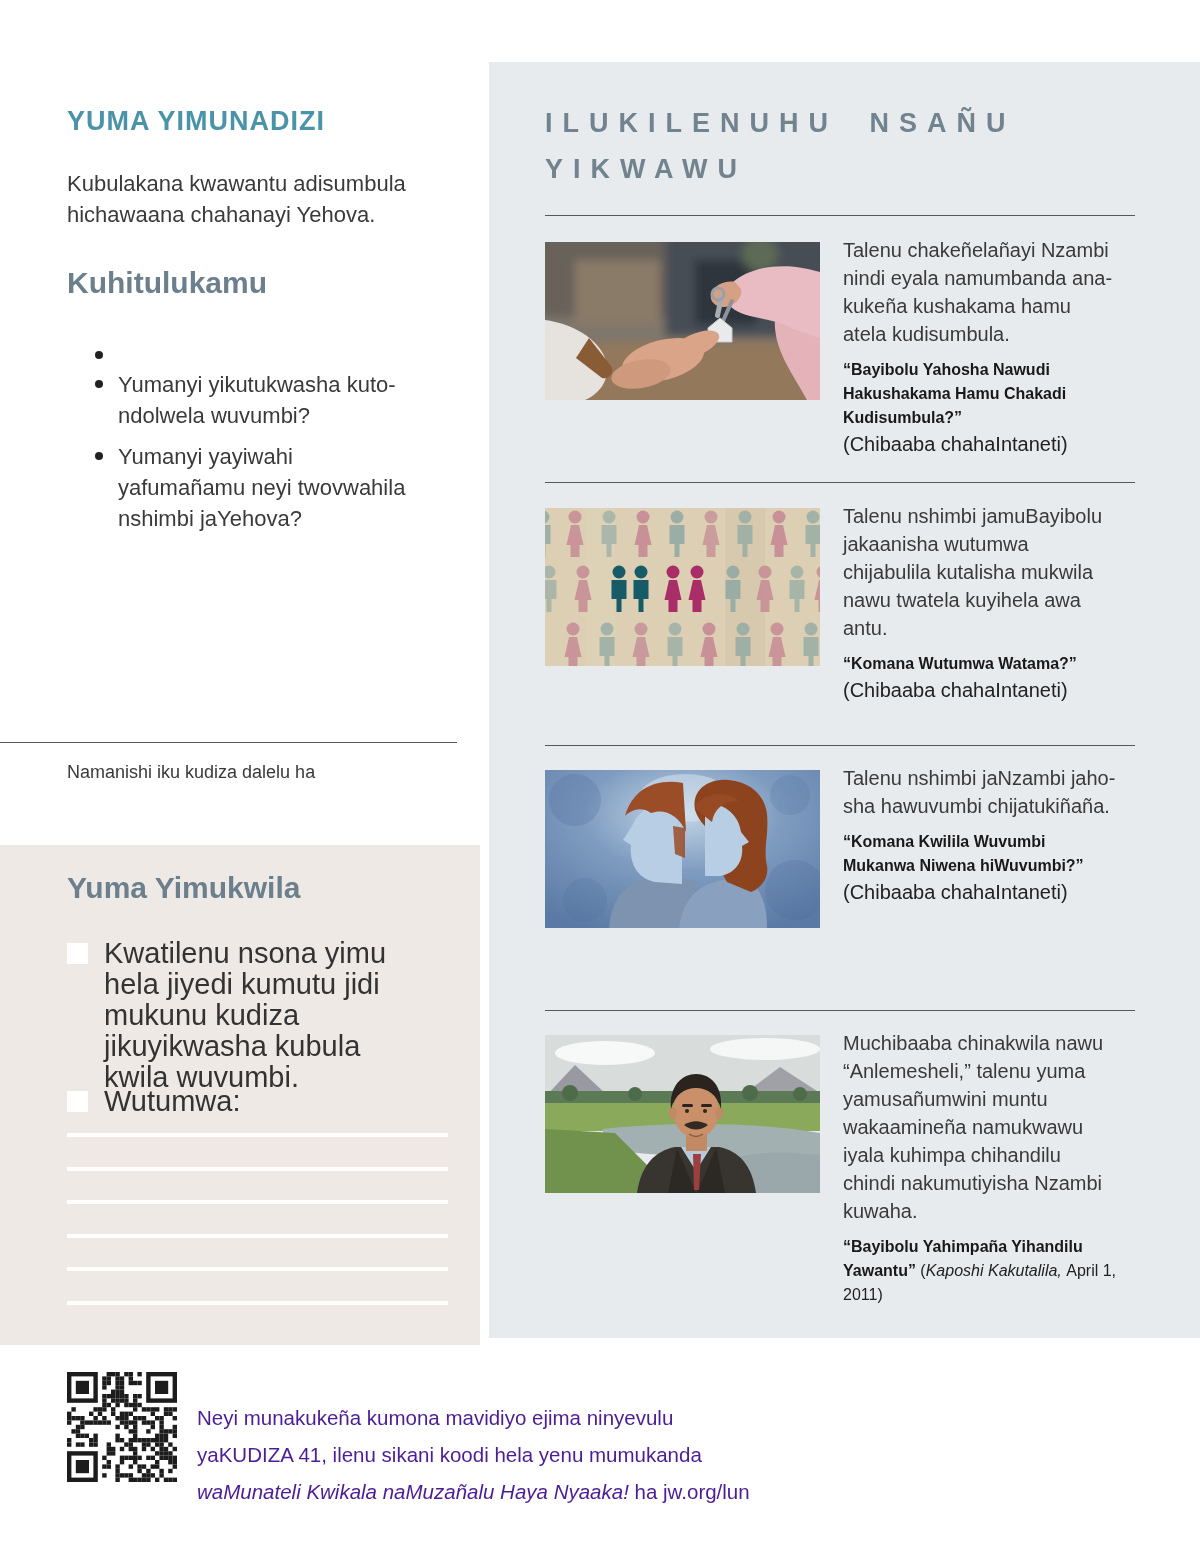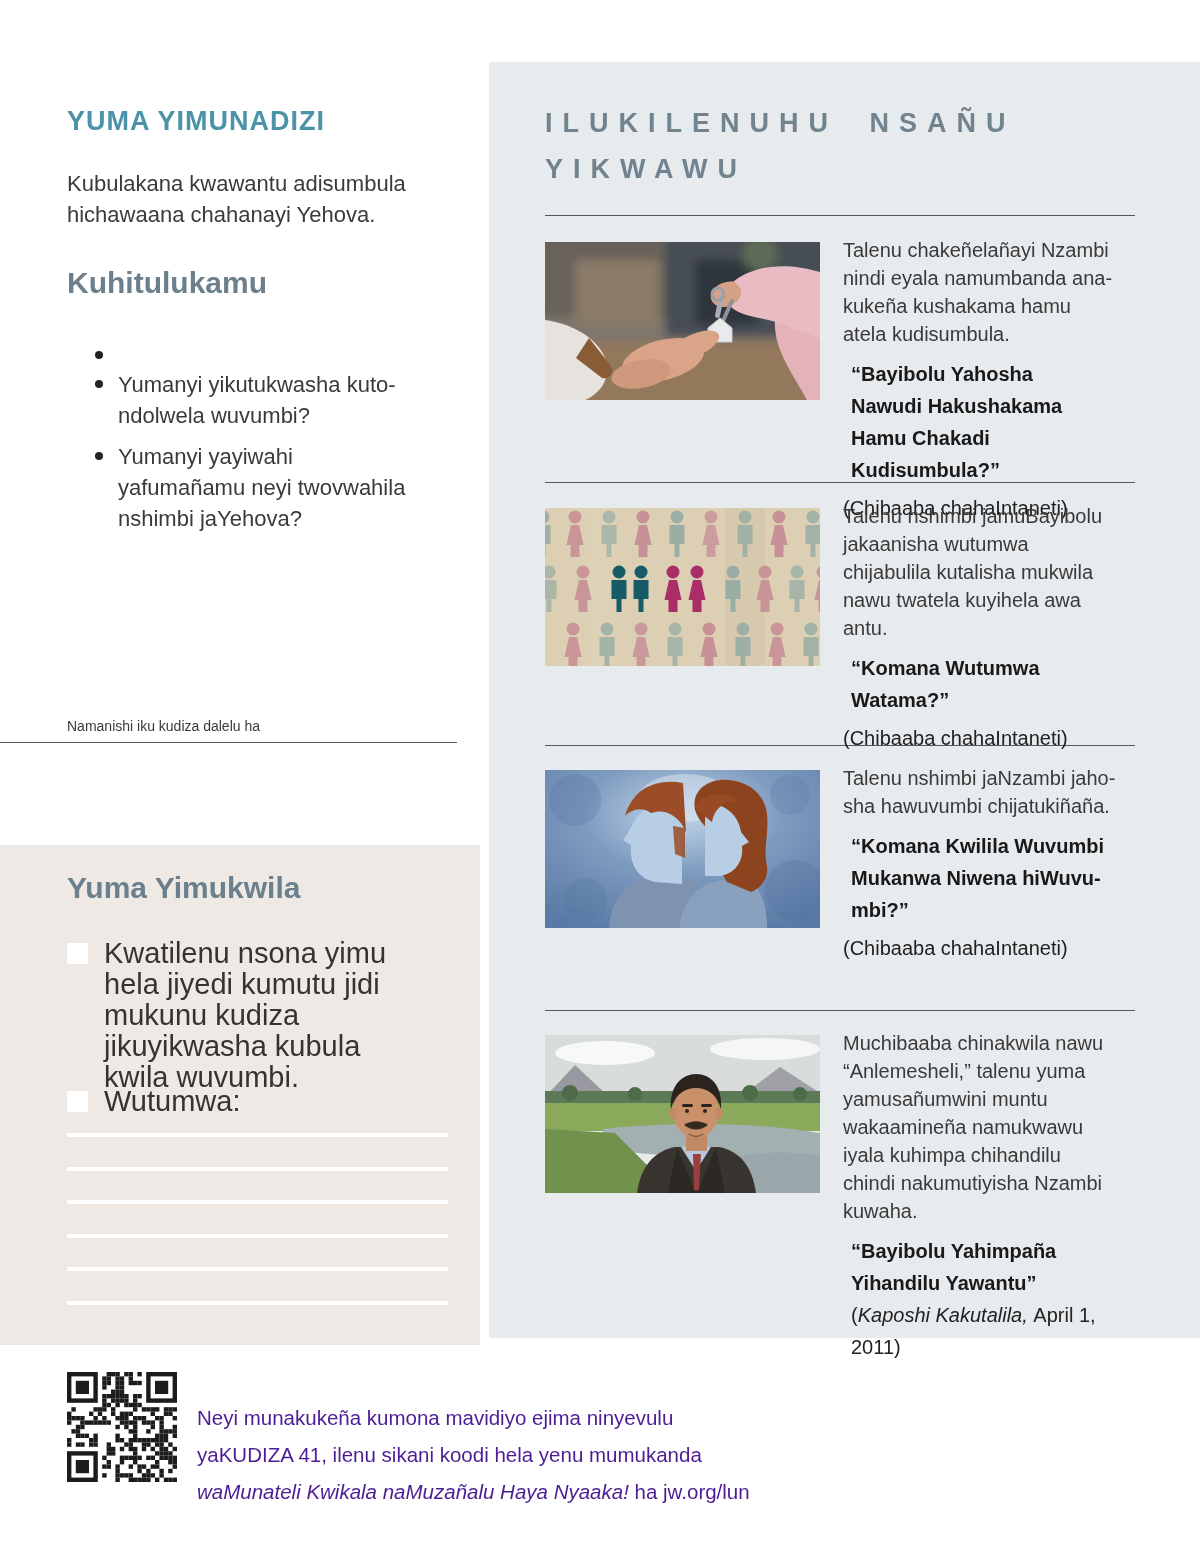--- a/index.html
+++ b/index.html
@@ -10,21 +10,21 @@
   .lc-title{position:absolute;left:67px;top:106px;margin:0;font-size:27px;font-weight:700;
             letter-spacing:1px;color:#4a93a8;}
   .lc-intro{position:absolute;left:67px;top:168px;margin:0;width:392px;
             font-size:22px;line-height:31px;color:#3a3a3a;}
   .lc-review{position:absolute;left:67px;top:266px;margin:0;font-size:30px;font-weight:700;color:#6b7f8c;}
   .questions{position:absolute;left:95px;top:340px;width:360px;}
   .q-row{display:flex;margin-bottom:10px;}
   .q-dot{flex:0 0 8px;width:8px;height:8px;border-radius:50%;background:#222;margin:11px 15px 0 0;}
   .q-text{font-size:22px;line-height:31px;width:292px;color:#3a3a3a;hyphens:manual;}
   .lc-rule{position:absolute;left:0;top:742px;width:457px;height:1px;background:#555;border:0;margin:0;}
-  .lc-note{position:absolute;left:67px;top:718px;margin:0;font-size:14px;color:#3a3a3a;}
+  .lc-note{position:absolute;left:67px;top:762px;margin:0;font-size:18px;color:#3a3a3a;}
 
   
   .todo-box{position:absolute;left:0;top:845px;width:480px;height:500px;background:#efe9e5;}
   .todo-head{position:absolute;left:67px;top:26px;margin:0;font-size:30px;font-weight:700;color:#6b7f8c;}
   .todo-item{position:absolute;left:67px;width:350px;display:flex;}
   .todo-item.i0{top:93px;}
   .todo-item.i1{top:241px;}
   .todo-check{flex:0 0 21px;width:21px;height:21px;background:#ffffff;margin:5px 16px 0 0;}
   .todo-text{font-size:29px;line-height:31px;width:310px;color:#333;hyphens:manual;}
   .write-line{position:absolute;left:67px;width:381px;height:4px;background:#ffffff;}
@@ -34,21 +34,21 @@
   .panel-title{position:absolute;left:56px;top:38px;margin:0;width:600px;font-size:27px;font-weight:700;
                letter-spacing:10px;word-spacing:14px;line-height:46px;color:#71838f;}
   .p-rule{position:absolute;left:56px;width:590px;height:1px;background:#54575b;}
   .p-rule.r0{top:153px;}.p-rule.r1{top:420px;}.p-rule.r2{top:683px;}.p-rule.r3{top:948px;}
   .article{position:absolute;left:56px;width:590px;}
   .article.a0{top:180px;}.article.a1{top:446px;}.article.a2{top:708px;}.article.a3{top:973px;}
   .art-fig{position:absolute;left:0;top:0;width:275px;height:158px;margin:0;overflow:hidden;}
   .art-fig svg{display:block;width:275px;height:158px;}
   .art-text{position:absolute;left:298px;top:-6px;width:274px;}
   .art-body{margin:0 0 10px 0;font-size:20px;line-height:28px;color:#3a3a3a;hyphens:manual;}
-  .art-title{margin:8px;font-size:20px;line-height:32px;font-weight:700;color:#191919;hyphens:manual;}
+  .art-title{margin:0;font-size:16px;line-height:24px;font-weight:700;color:#191919;hyphens:manual;}
   .art-src{margin:0;font-size:20px;line-height:28px;font-weight:400;color:#222;}
   .rm{font-weight:400;color:#222;}
   .it{font-style:italic;font-weight:400;color:#222;}
 
   
   .qr-box{position:absolute;left:67px;top:1372px;width:110px;height:110px;}
   .qr-box svg{display:block;width:110px;height:110px;}
   .foot-text{position:absolute;left:197px;top:1399px;width:560px;font-size:20.5px;line-height:37px;color:#4c1d95;}
   .foot-line{white-space:nowrap;}
   .foot-it{font-style:italic;}

